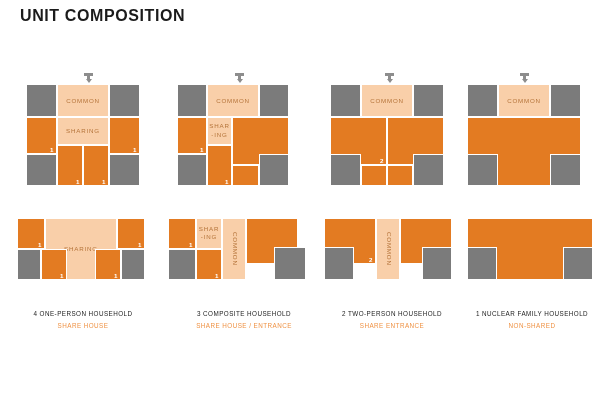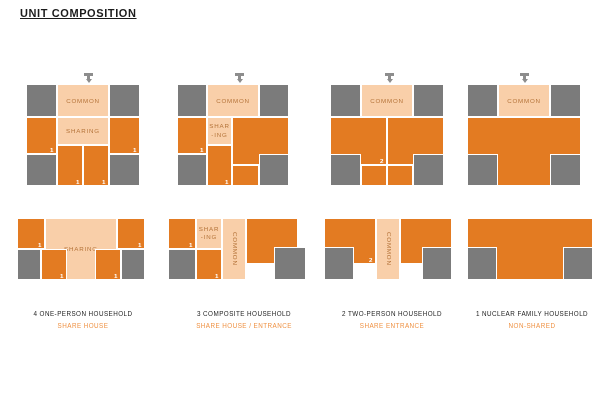--- a/index.html
+++ b/index.html
@@ -5,25 +5,24 @@
   * { box-sizing: border-box; margin: 0; padding: 0; }
   html, body {
     width: 600px; height: 400px;
     background: #ffffff;
     font-family: "Liberation Sans", sans-serif;
     overflow: hidden;
   }
   #page-title {
     position: absolute;
     left: 20px; top: 7px;
-    font-size: 11px;
+    font-size: 16px;
     font-weight: bold;
     letter-spacing: 0.6px;
     color: #1b1b1b;
-    text-decoration: underline;
   }
   .columns {
     position: absolute;
     left: 0; top: 70px;
     width: 600px;
   }
   .col {
     position: absolute;
     top: 0;
     width: 140px;

